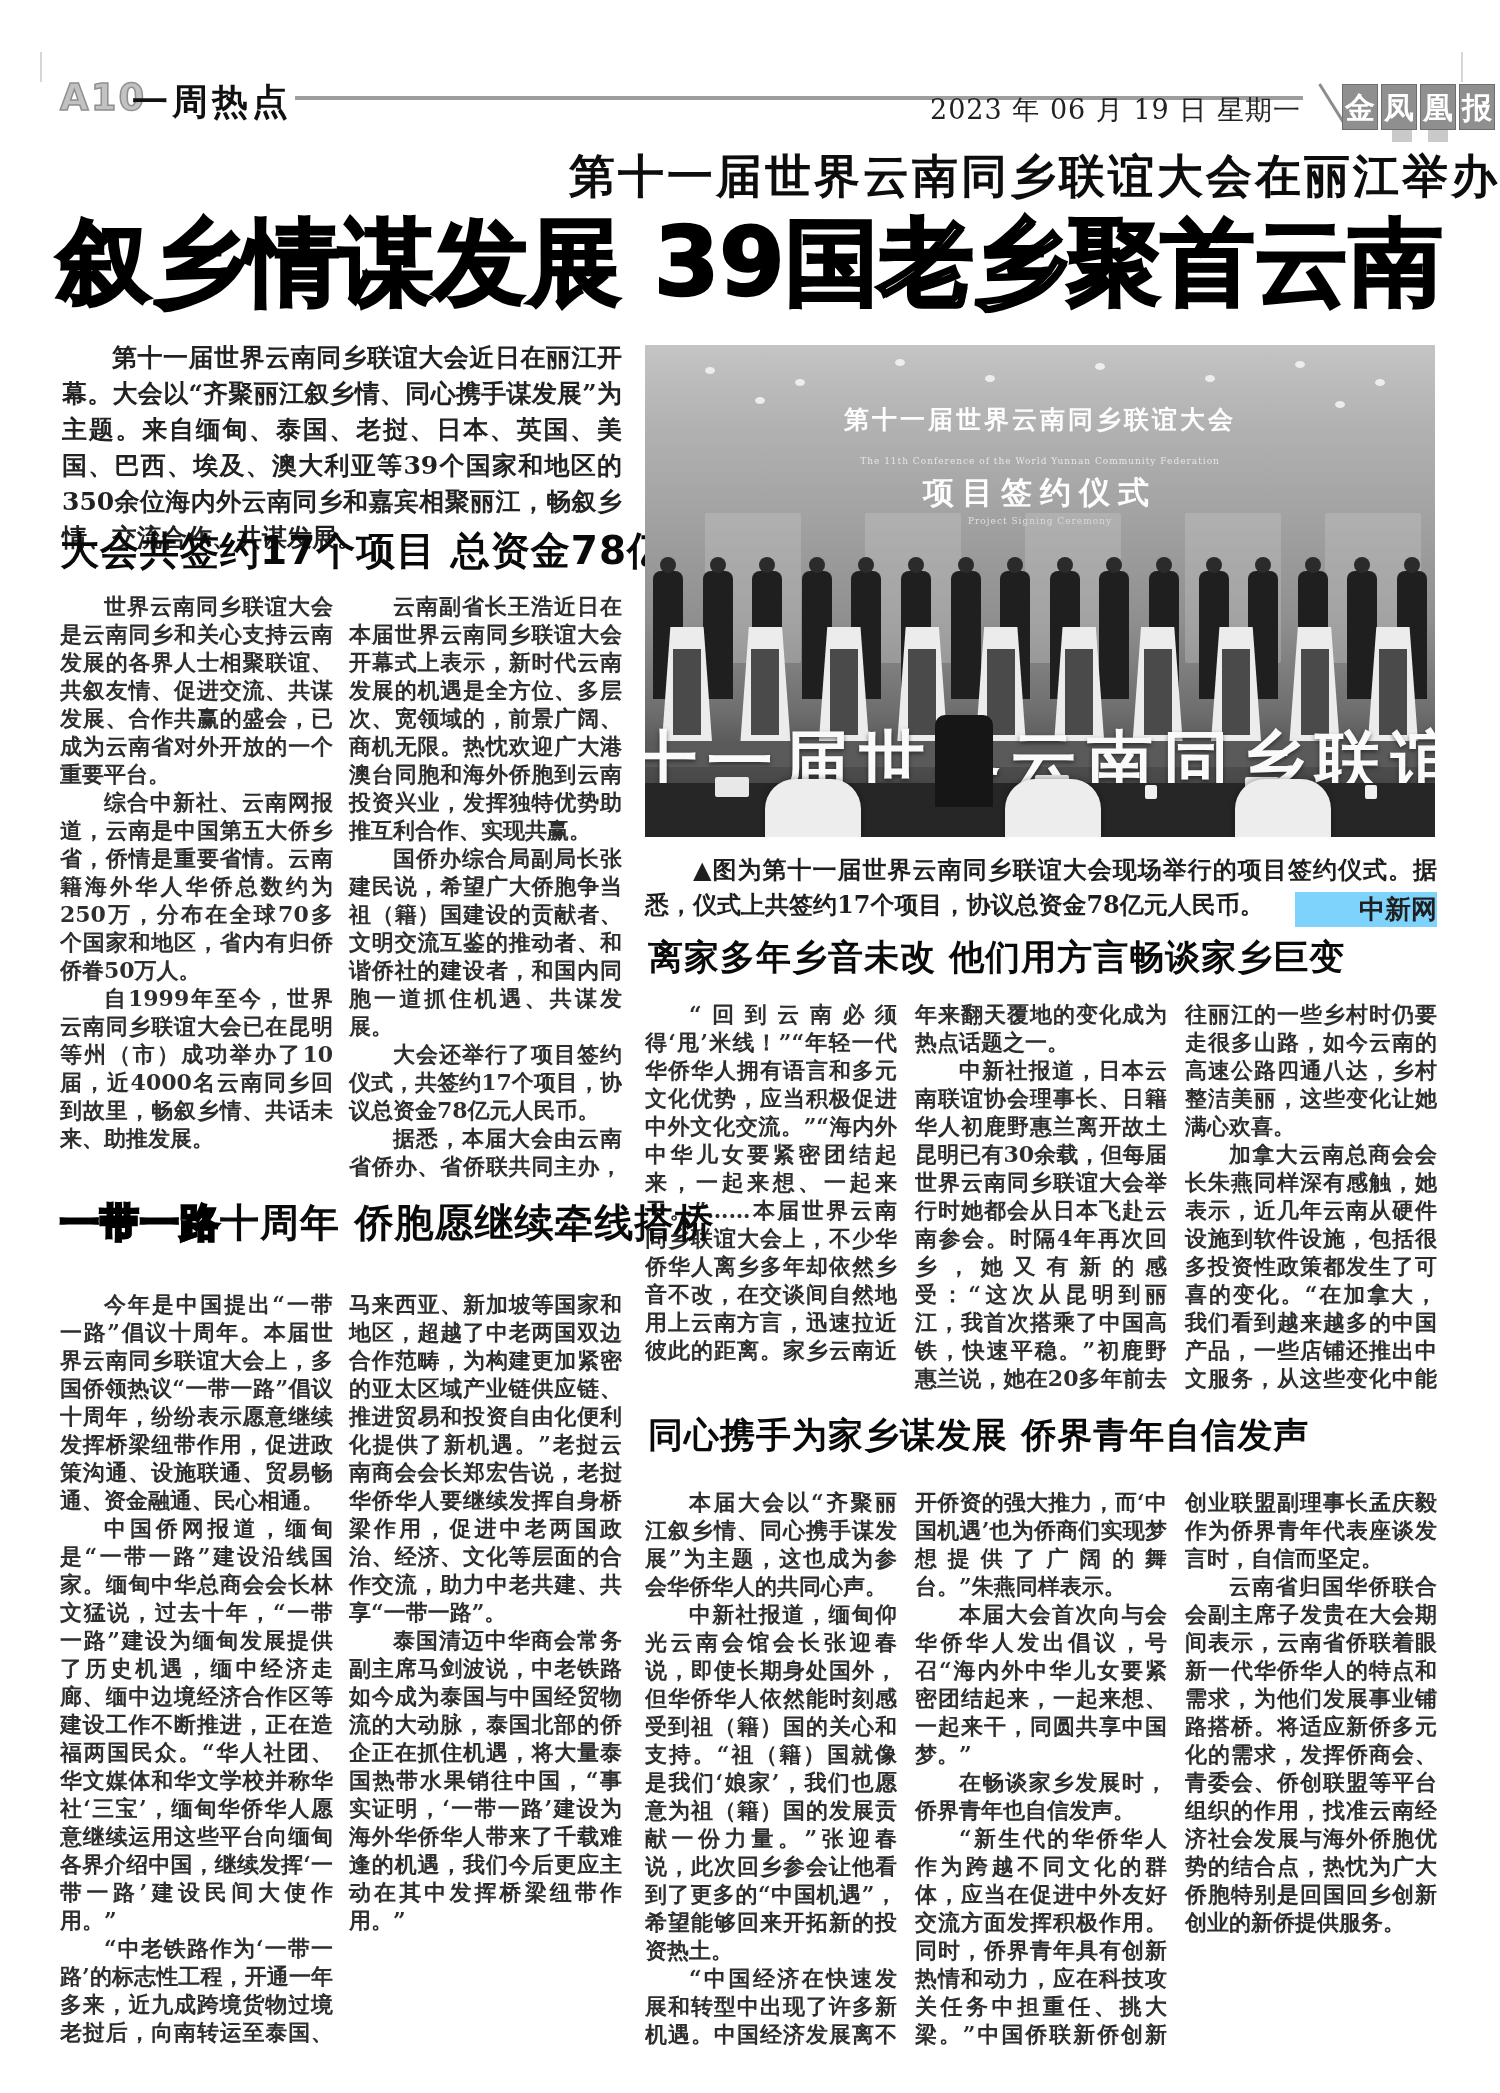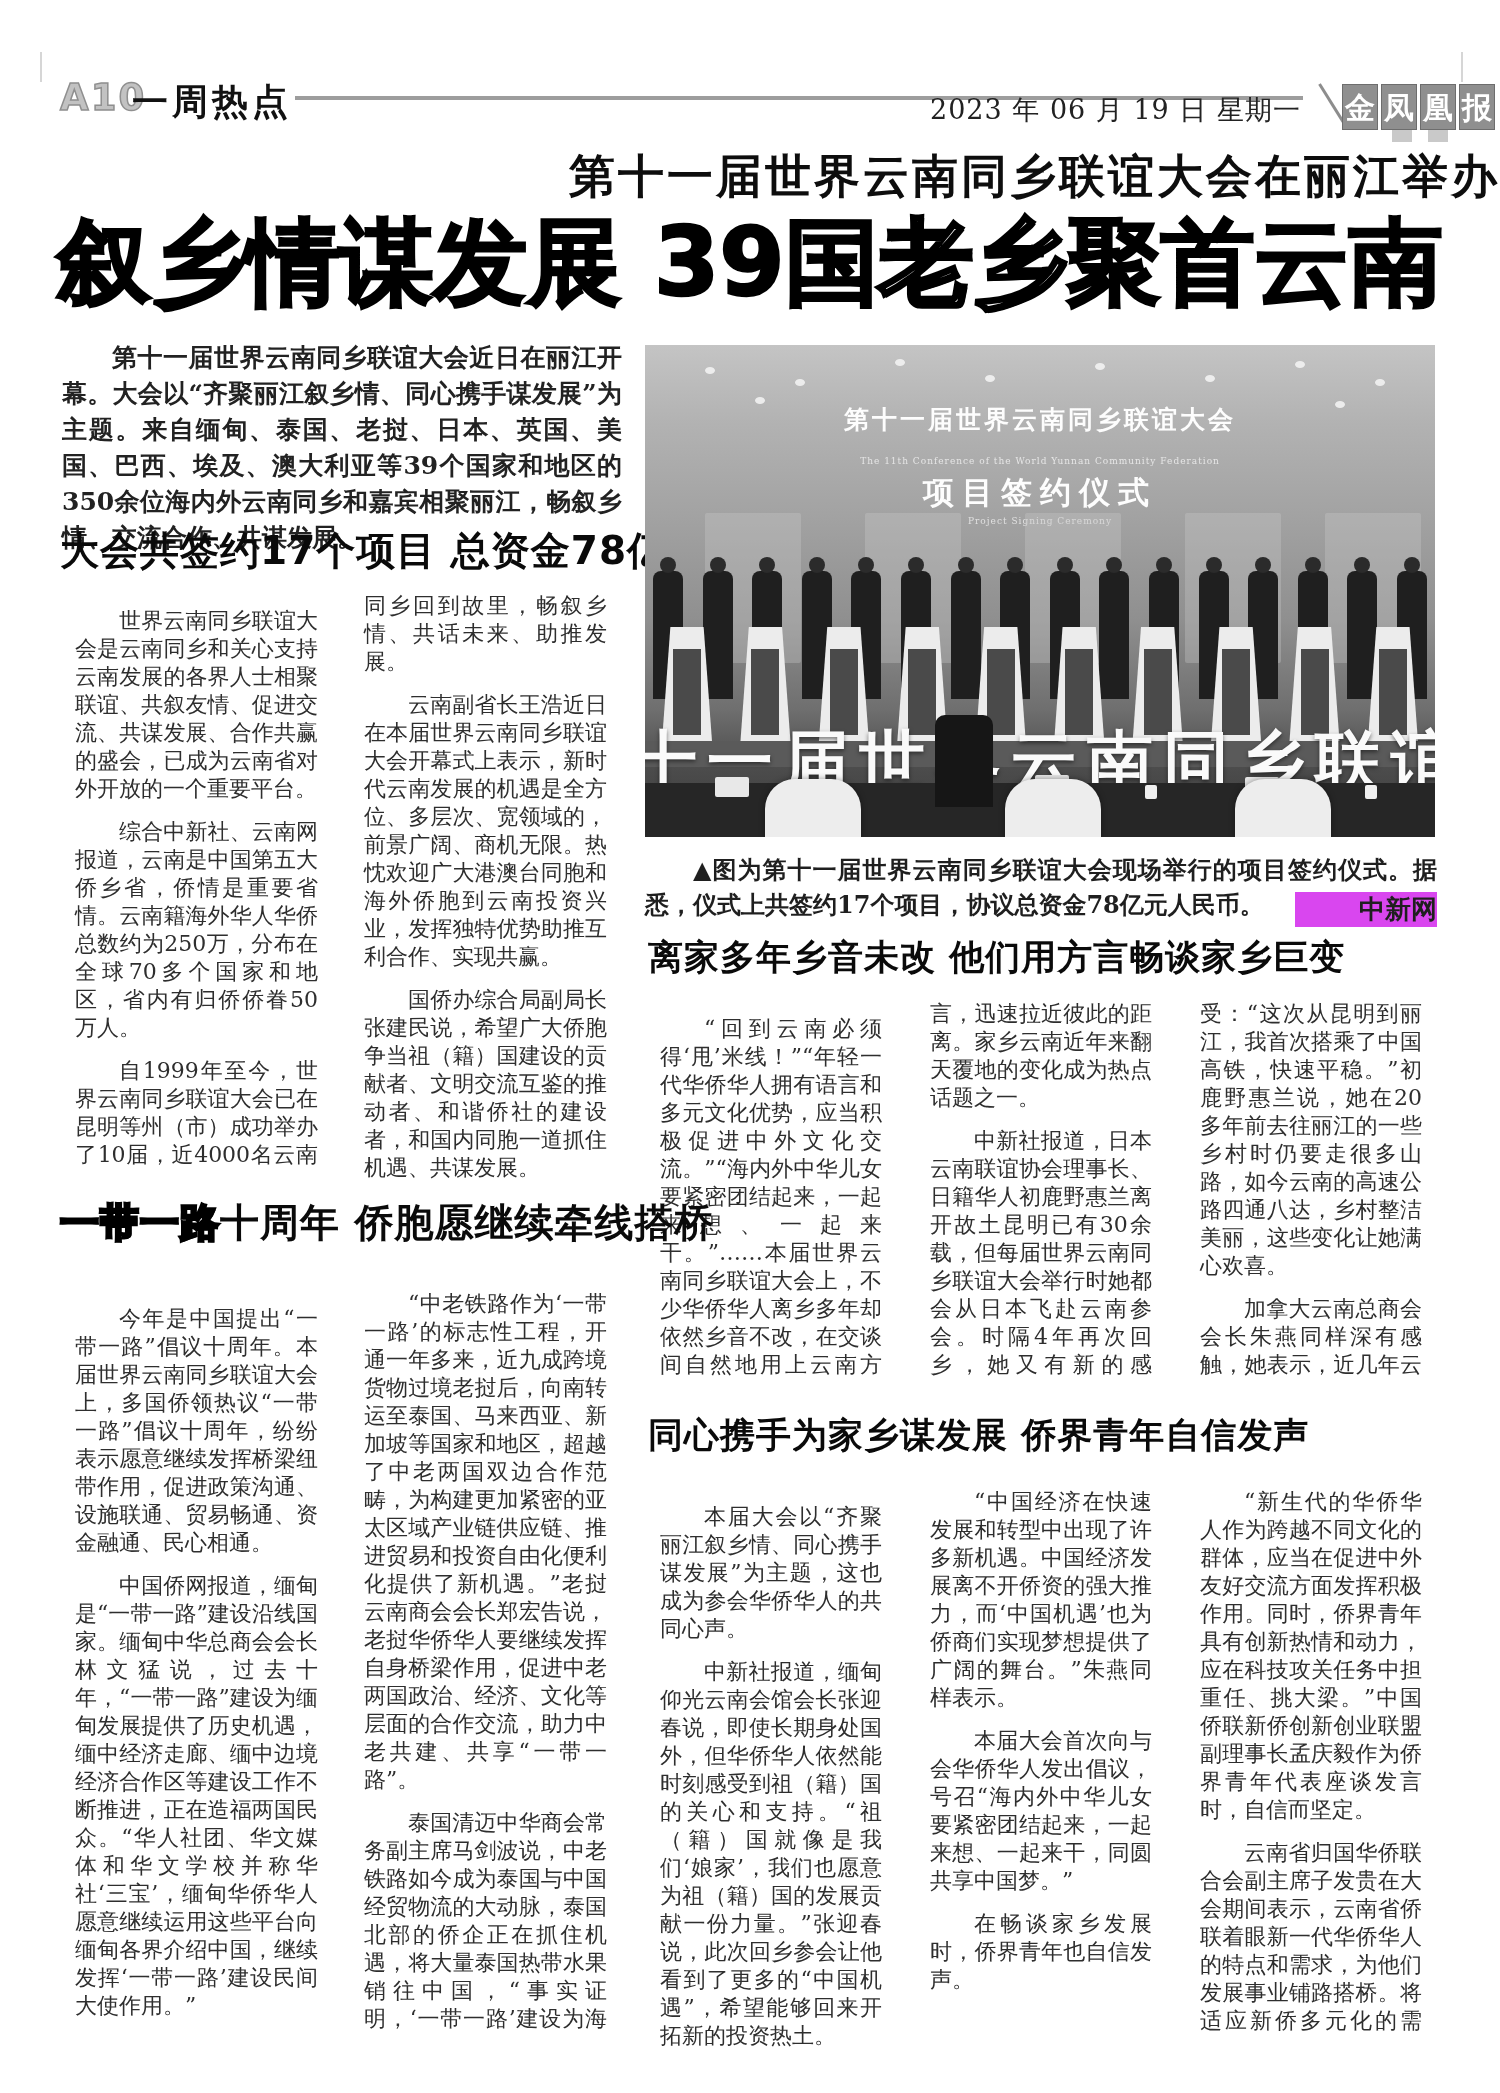--- a/index.html
+++ b/index.html
@@ -56,21 +56,21 @@
   .h2-left {
     font-size:35px; font-weight:900; letter-spacing:1px;
     font-family:"DejaVu Sans","Liberation Sans",sans-serif; color:#0a0a0a; white-space:nowrap;
   }
   .h2-center .outline2, .h2-left .outline2 {
     color:#fff; -webkit-text-stroke:3px #000; text-shadow:1px 1px 0 #000;
   }
   .body-text {
     font-size:22px; line-height:28px; color:#2e2e2e; text-align:justify; overflow:hidden;
   }
-  .body-text p { text-indent:2em; margin:15px; }
+  .body-text p { text-indent:2em; margin:0;font-weight:bold; }
   .cols2 { column-count:2; column-gap:16px; column-fill:auto; }
   .cols3 { column-count:3; column-gap:18px; column-fill:auto; }
   
   .photo {
     width:790px; height:492px; overflow:hidden; position:absolute;
     background:linear-gradient(#c4c4c4 0%, #b2b2b2 16%, #a3a3a3 34%, #8f8f8f 56%, #6f6f6f 74%, #4c4c4c 86%, #3a3a3a 100%);
   }
   .light { position:absolute; width:10px; height:7px; border-radius:50%; background:#f2f2f2; opacity:.9; }
   .banner { position:absolute; top:58px; left:0; width:100%; text-align:center; color:#fdfdfd; }
   .banner .t1 { font-size:25px; font-weight:700; letter-spacing:3px; font-family:Liberation Sans, sans-serif; }
@@ -93,21 +93,21 @@
   .table-band { position:absolute; bottom:0; left:0; width:100%; height:54px; background:#262626; }
   .namecard { position:absolute; width:34px; height:20px; background:#e8e8e8; border-radius:2px; }
   .cup { position:absolute; width:12px; height:14px; background:#f0f0f0; border-radius:2px; }
   .chair { position:absolute; bottom:-6px; width:96px; height:64px; background:#ededed; border-radius:30px 30px 6px 6px; box-shadow:0 0 6px rgba(0,0,0,.4); }
   .sil { position:absolute; background:#161616; border-radius:10px 10px 0 0; }
   
   .caption {
     font-size:24px; line-height:35px; font-weight:700; color:#1f1f1f;
     text-align:justify; text-indent:2em; position:relative;
   }
-  .credit { position:absolute; right:0; bottom:-1px; font-size:26px; font-weight:900; font-family:"DejaVu Sans",sans-serif; background:#d946ef; padding-left:16px;margin-top:32px; }
+  .credit { position:absolute; right:0; bottom:-1px; font-size:26px; font-weight:900; font-family:"DejaVu Sans",sans-serif; background:#7dd3fc; padding-left:16px;margin-top:32px; }
 </style>
 </head>
 <body>
 
 <div id="page">
 
   <div class="abs corner-tick" style="left:40px; top:52px; width:2px; height:30px;"></div>
   <div class="abs corner-tick" style="left:1461px; top:52px; width:2px; height:30px;"></div>
   <div class="abs artifact" style="left:1392px; top:128px; width:20px; height:14px;"></div>
   <div class="abs artifact" style="left:1428px; top:128px; width:20px; height:14px;"></div>

